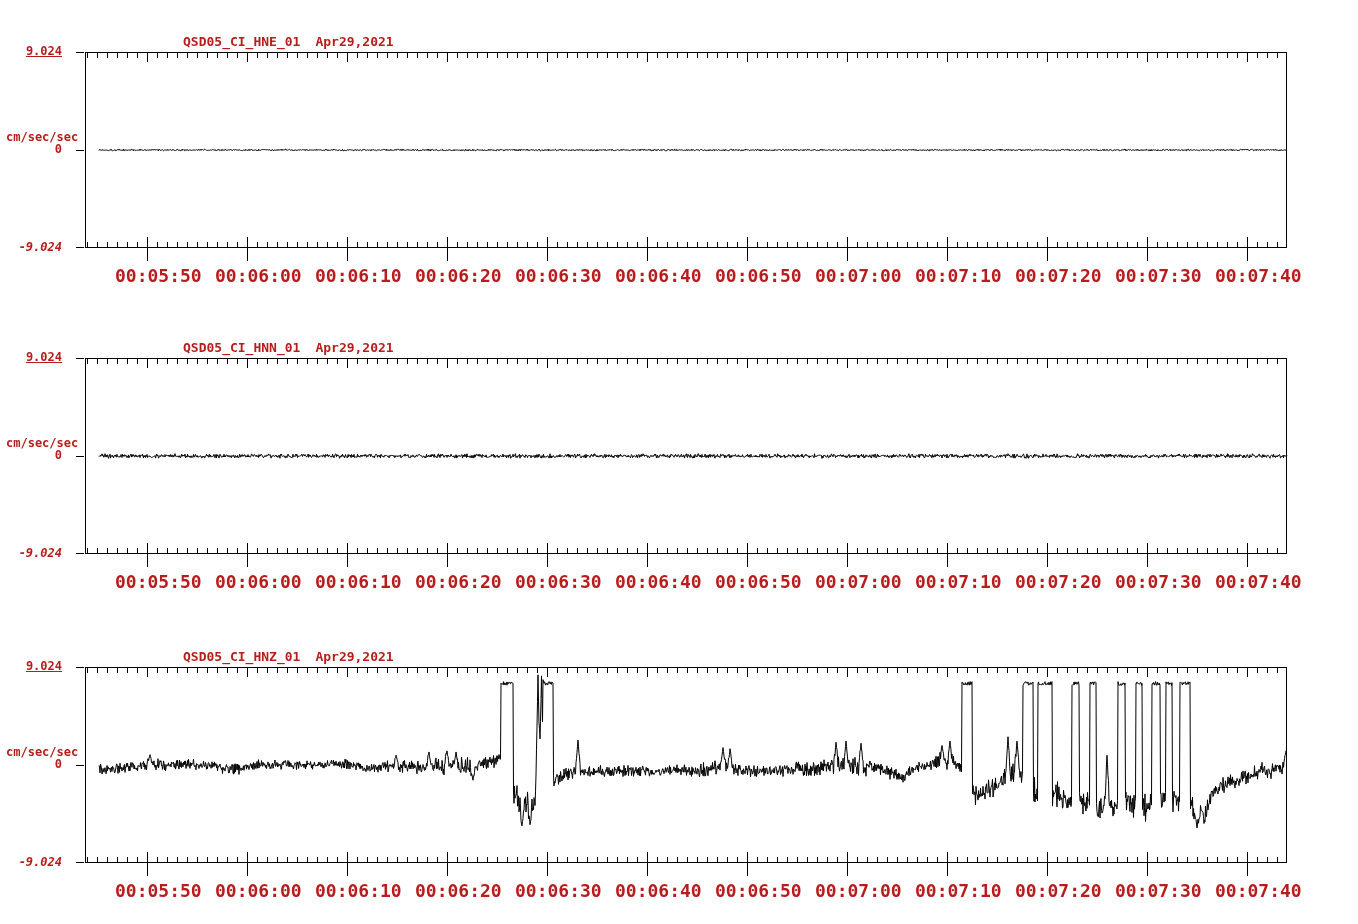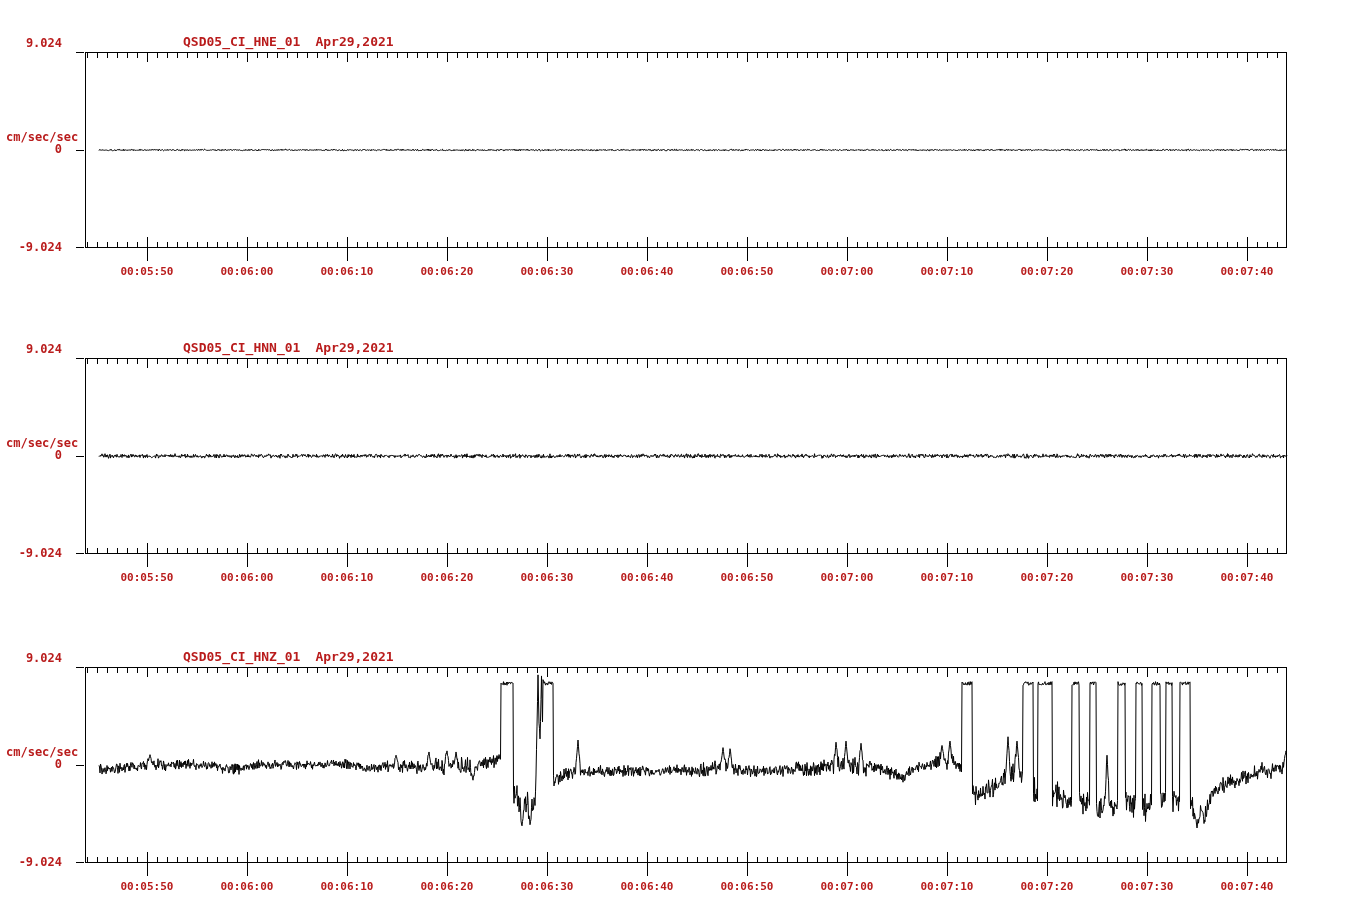--- a/index.html
+++ b/index.html
@@ -5,26 +5,26 @@
   html,body{margin:0;padding:0;background:#ffffff;}
   .stage{position:relative;width:1358px;height:924px;background:#ffffff;
          font-family:"DejaVu Sans Mono","Liberation Mono",monospace;
          font-weight:bold;color:#b91c1c;overflow:hidden;}
   .panel{position:absolute;left:0;width:1358px;height:300px;}
   .title{position:absolute;left:183px;top:0;font-size:13px;white-space:nowrap;letter-spacing:0px;}
   .title .date{margin-left:15px;}
   .plot{position:absolute;left:85px;top:18px;width:1202px;height:196px;}
   .plot svg{overflow:visible;display:block;}
   .yl{position:absolute;width:62px;text-align:right;font-size:12px;line-height:13px;white-space:nowrap;}
-  .yl-top{left:0;top:3px;}
+  .yl-top{left:0;top:11px;text-decoration:underline;}
   .yl-unit{left:6px;top:97px;width:76px;text-align:left;font-size:12px;}
   .yl-zero{left:0;top:109px;}
-  .yl-bot{left:0;top:207px;}
+  .yl-bot{left:0;top:207px;font-style:italic;}
   .xlabels{position:absolute;left:85px;top:231px;width:1250px;height:16px;}
-  .xt{position:absolute;top:0;width:64px;text-align:center;font-size:11px;white-space:nowrap;}
+  .xt{position:absolute;top:0;width:64px;text-align:center;font-size:18px;white-space:nowrap;}
 </style>
 </head>
 <body>
 
 <div class="stage">
 
   <div class="panel" style="top:34px">
     <div class="title">
       <span>QSD05_CI_HNE_01</span><span class="date">Apr29,2021</span>
     </div>

